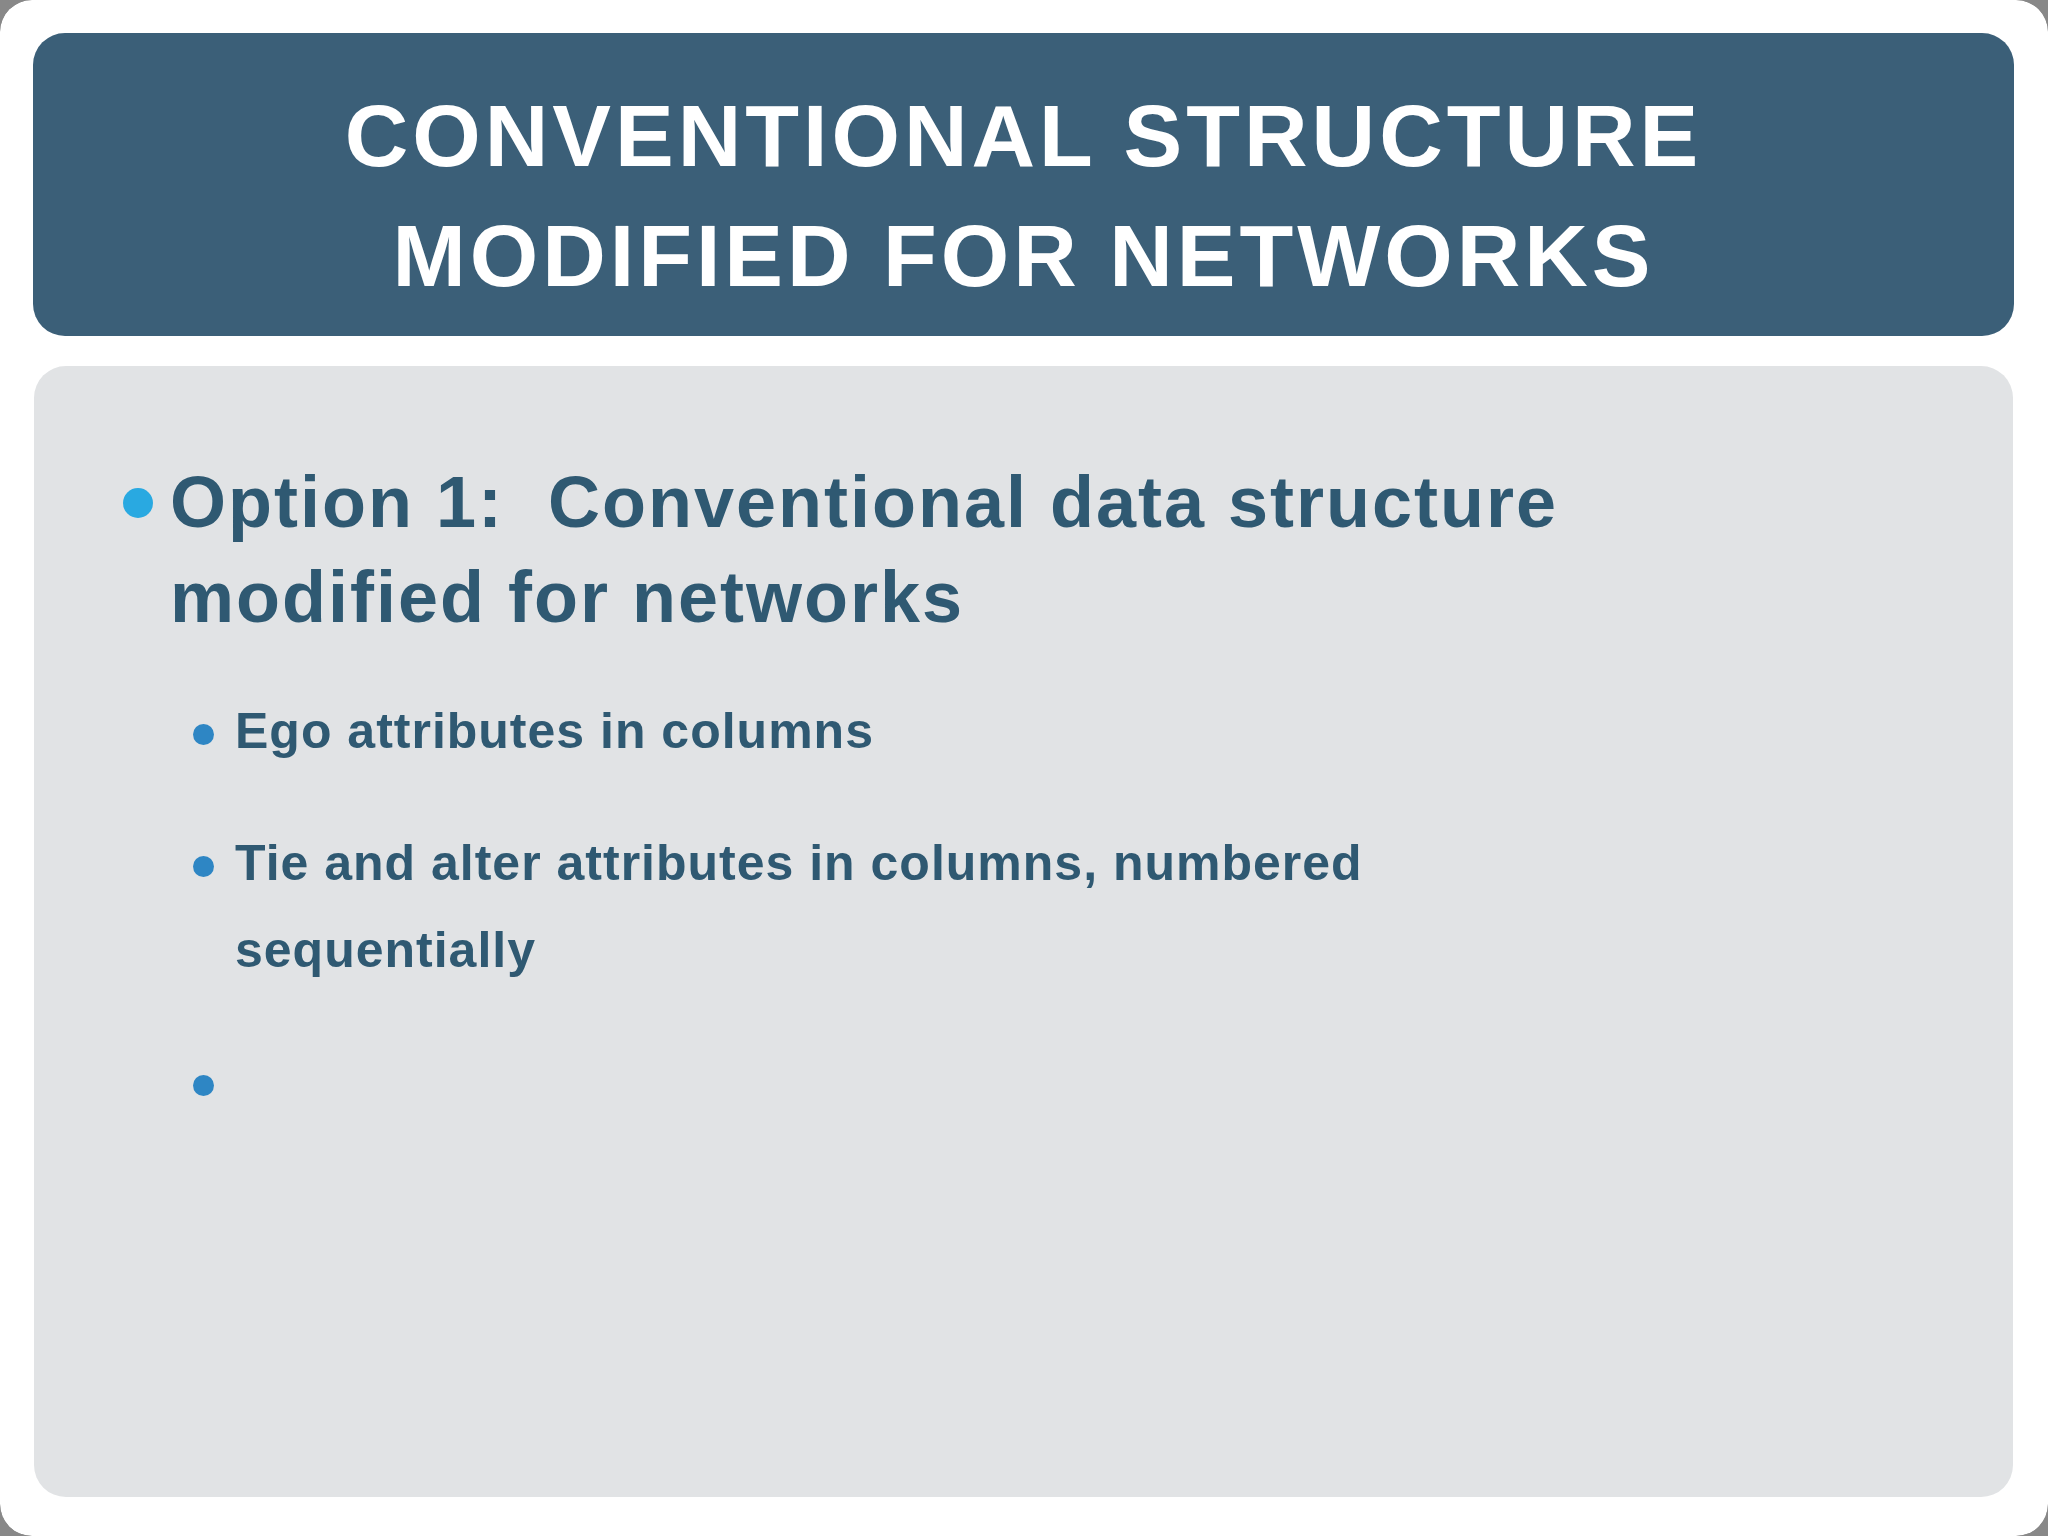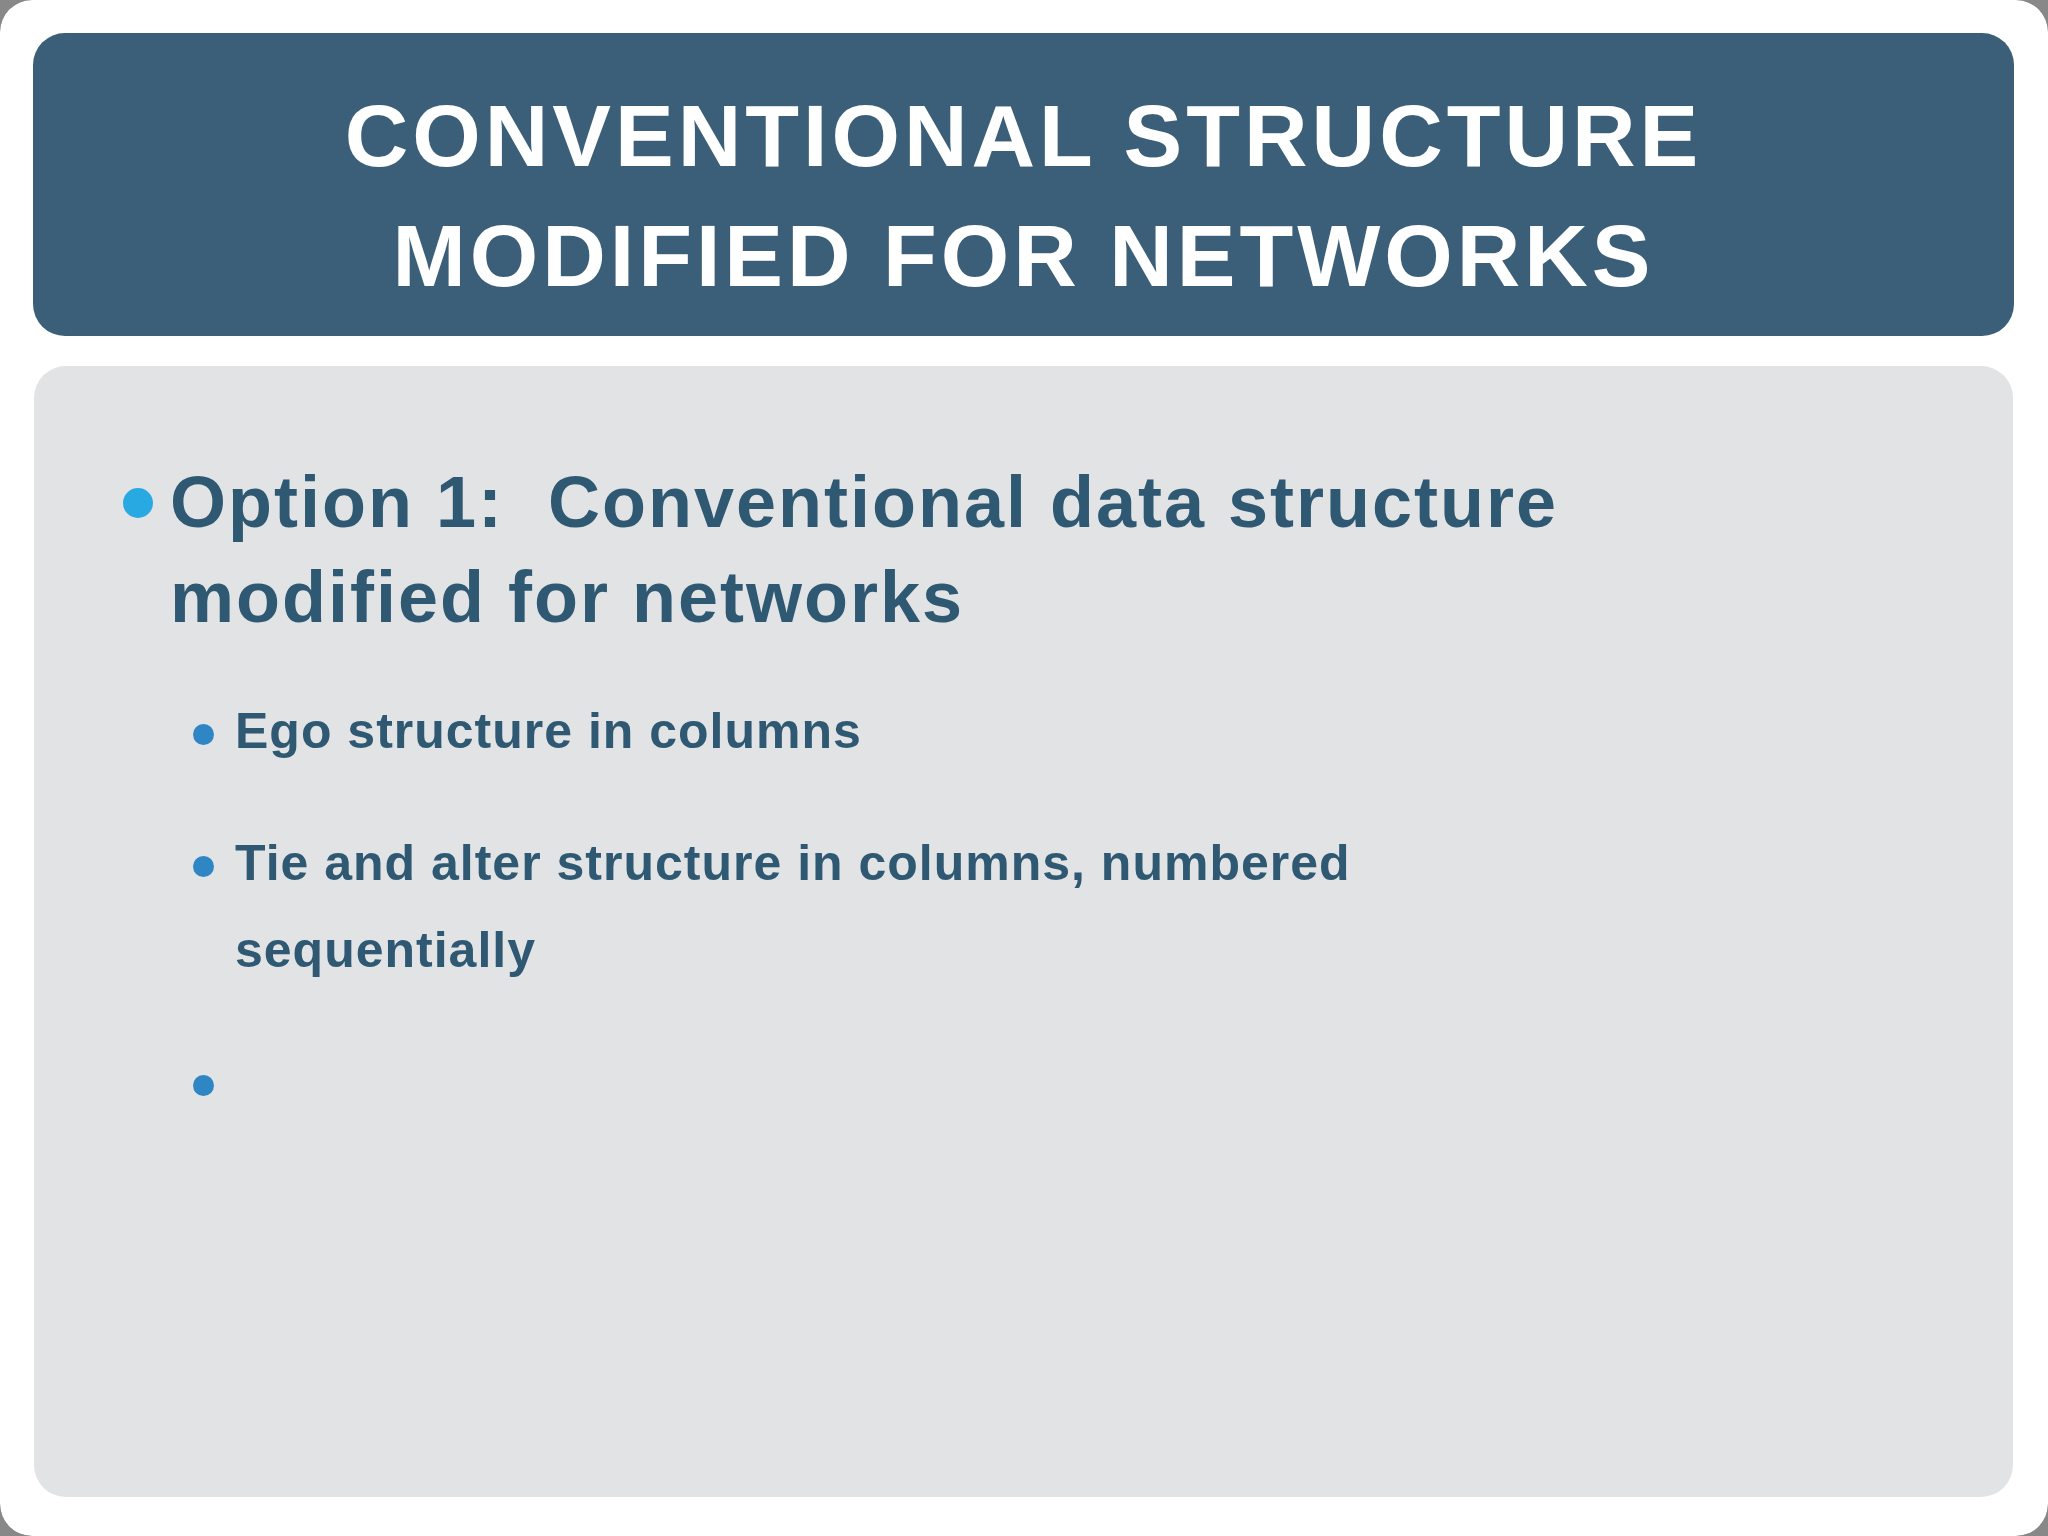--- a/index.html
+++ b/index.html
@@ -107,26 +107,26 @@
     <div class="bullet-item-l1">
       <span class="bullet-square-l1"></span>
       <div class="bullet-text-l1">Option 1:  Conventional data structure
 modified for networks</div>
     </div>
 
     <div class="sublist">
 
       <div class="bullet-item-l2">
         <span class="bullet-square-l2"></span>
-        <div class="bullet-text-l2">Ego structure in columns</div>
+        <div class="bullet-text-l2">Ego attributes in columns</div>
       </div>
 
       <div class="bullet-item-l2">
         <span class="bullet-square-l2"></span>
-        <div class="bullet-text-l2">Tie and alter structure in columns, numbered
+        <div class="bullet-text-l2">Tie and alter attributes in columns, numbered
 sequentially</div>
       </div>
 
       <div class="bullet-item-l2">
         <span class="bullet-square-l2"></span>
       </div>
 
     </div>
 
   </div>

